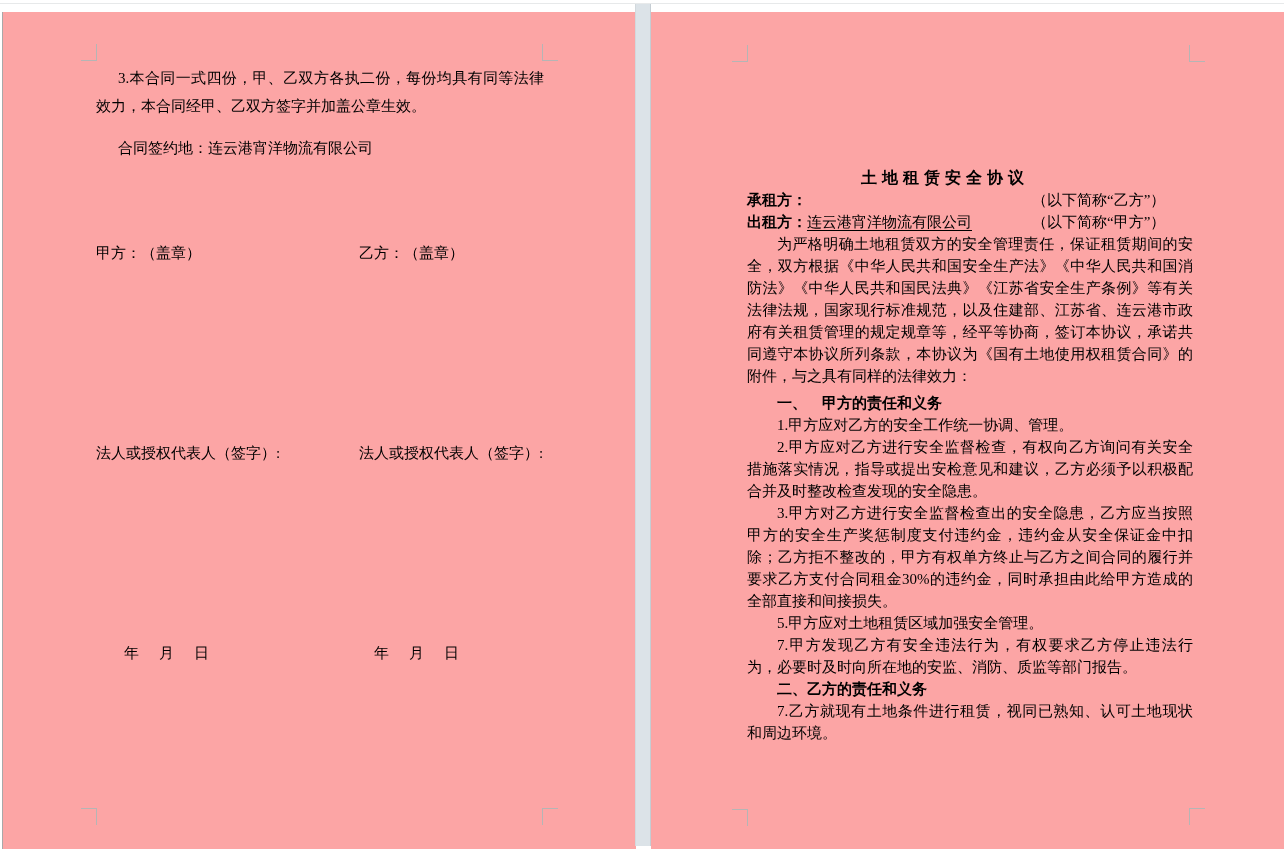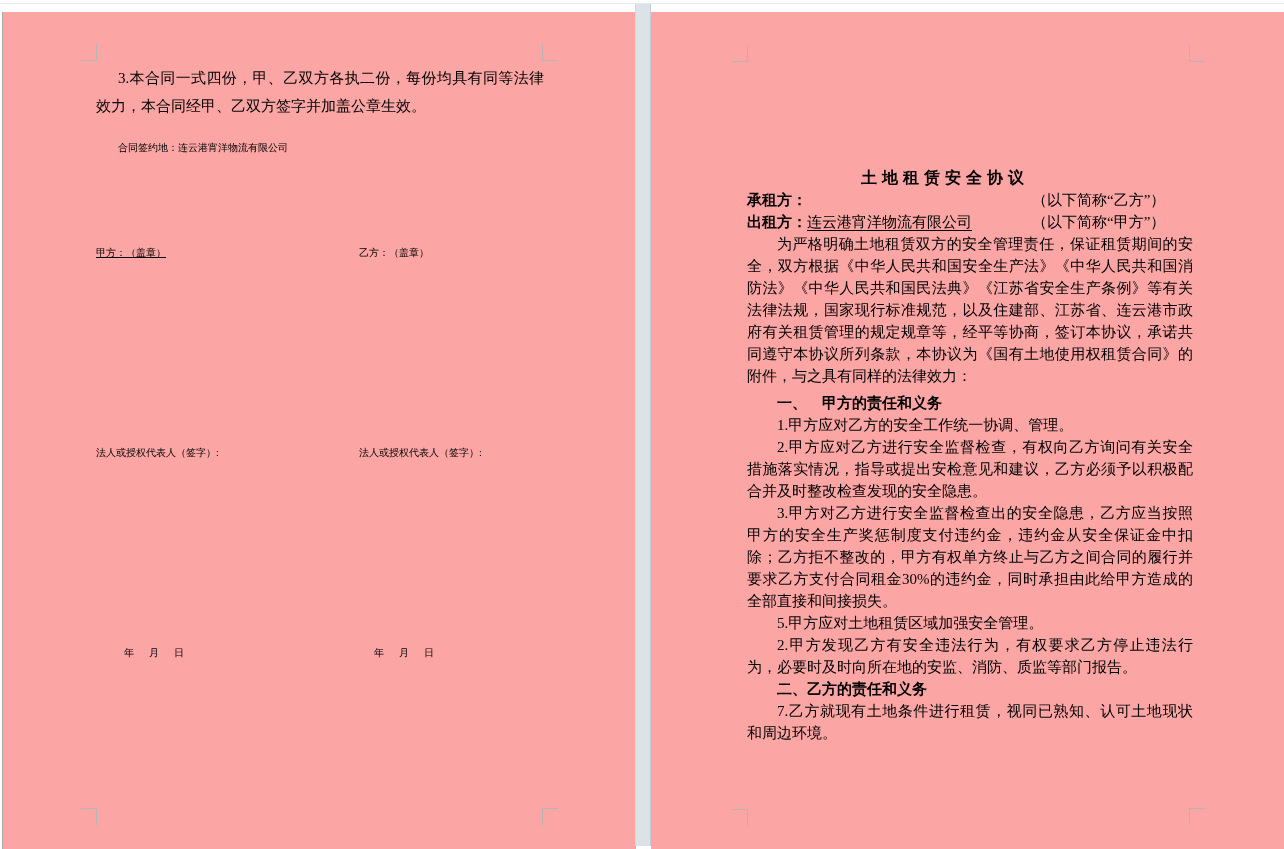--- a/index.html
+++ b/index.html
@@ -19,21 +19,21 @@
   }
   
   .crop{position:absolute;width:15px;height:16px;}
   .crop.tl{border-right:1px solid #b5b5b5;border-bottom:1px solid #b5b5b5;}
   .crop.tr{border-left:1px solid #b5b5b5;border-bottom:1px solid #b5b5b5;}
   .crop.bl{border-top:1px solid #b5b5b5;border-right:1px solid #b5b5b5;}
   .crop.br{border-top:1px solid #b5b5b5;border-left:1px solid #b5b5b5;}
   
   .lp-para{position:absolute;left:93px;width:448px;font-size:15px;line-height:28px;
            text-align:justify;margin:0;}
-  .lp-line{position:absolute;font-size:10px;line-height:28px;white-space:nowrap;margin:0;}
+  .lp-line{position:absolute;font-size:15px;line-height:28px;white-space:nowrap;margin:0;}
   .lp-date{letter-spacing:2.5px;}
   
   .rp-flow{position:absolute;left:96px;top:139px;width:446px;font-size:15px;line-height:22px;margin-top:16px;}
   .rp-flow p{margin:0;text-align:justify;text-indent:30px;}
   .doc-title{font-size:16px;font-weight:bold;letter-spacing:5px;text-indent:0 !important;
              text-align:center !important;padding-right:50px;margin:0 0 4px 0;}
   .party-line{position:relative;margin:0;text-indent:0 !important;text-align:left !important;
               white-space:nowrap;}
   .lessor-line{margin-bottom:13px;}
   .lessee-line{margin-bottom:2px;}
@@ -52,21 +52,21 @@
   <div class="page page-left">
     <div class="crop tl" style="left:78px;top:32px;"></div>
     <div class="crop tr" style="left:539px;top:32px;"></div>
     <div class="crop bl" style="left:78px;top:796px;"></div>
     <div class="crop br" style="left:539px;top:796px;"></div>
 
     <p class="lp-para" style="top:52px;text-indent:22px;">3.本合同一式四份，甲、乙双方各执二份，每份均具有同等法律效力，本合同经甲、乙双方签字并加盖公章生效。</p>
 
     <p class="lp-line" style="left:93px;top:122px;text-indent:22px;">合同签约地：连云港宵洋物流有限公司</p>
 
-    <p class="lp-line" style="left:93px;top:227px;text-decoration:underline;">甲方：（盖章）</p>
+    <p class="lp-line" style="left:93px;top:227px;">甲方：（盖章）</p>
     <p class="lp-line" style="left:356px;top:227px;">乙方：（盖章）</p>
 
     <p class="lp-line" style="left:93px;top:427px;">法人或授权代表人（签字）:</p>
     <p class="lp-line" style="left:356px;top:427px;">法人或授权代表人（签字）:</p>
 
     <p class="lp-line lp-date" style="left:121px;top:627px;">年　月　日</p>
     <p class="lp-line lp-date" style="left:371px;top:627px;">年　月　日</p>
   </div>
 
   <div class="page-gap"></div>
@@ -90,19 +90,19 @@
         <span class="party-alias">（以下简称“甲方”）</span>
       </p>
 
       <p>为严格明确土地租赁双方的安全管理责任，保证租赁期间的安全，双方根据《中华人民共和国安全生产法》《中华人民共和国消防法》《中华人民共和国民法典》《江苏省安全生产条例》等有关法律法规，国家现行标准规范，以及住建部、江苏省、连云港市政府有关租赁管理的规定规章等，经平等协商，签订本协议，承诺共同遵守本协议所列条款，本协议为《国有土地使用权租赁合同》的附件，与之具有同样的法律效力：</p>
 
       <p class="sec-heading first">一、　甲方的责任和义务</p>
       <p>1.甲方应对乙方的安全工作统一协调、管理。</p>
       <p>2.甲方应对乙方进行安全监督检查，有权向乙方询问有关安全措施落实情况，指导或提出安检意见和建议，乙方必须予以积极配合并及时整改检查发现的安全隐患。</p>
       <p>3.甲方对乙方进行安全监督检查出的安全隐患，乙方应当按照甲方的安全生产奖惩制度支付违约金，违约金从安全保证金中扣除；乙方拒不整改的，甲方有权单方终止与乙方之间合同的履行并要求乙方支付合同租金30%的违约金，同时承担由此给甲方造成的全部直接和间接损失。</p>
       <p>5.甲方应对土地租赁区域加强安全管理。</p>
-      <p>2.甲方发现乙方有安全违法行为，有权要求乙方停止违法行为，必要时及时向所在地的安监、消防、质监等部门报告。</p>
+      <p>7.甲方发现乙方有安全违法行为，有权要求乙方停止违法行为，必要时及时向所在地的安监、消防、质监等部门报告。</p>
 
       <p class="sec-heading">二、乙方的责任和义务</p>
       <p>7.乙方就现有土地条件进行租赁，视同已熟知、认可土地现状和周边环境。</p>
     </div>
   </div>
 </div>
 
 </body></html>

